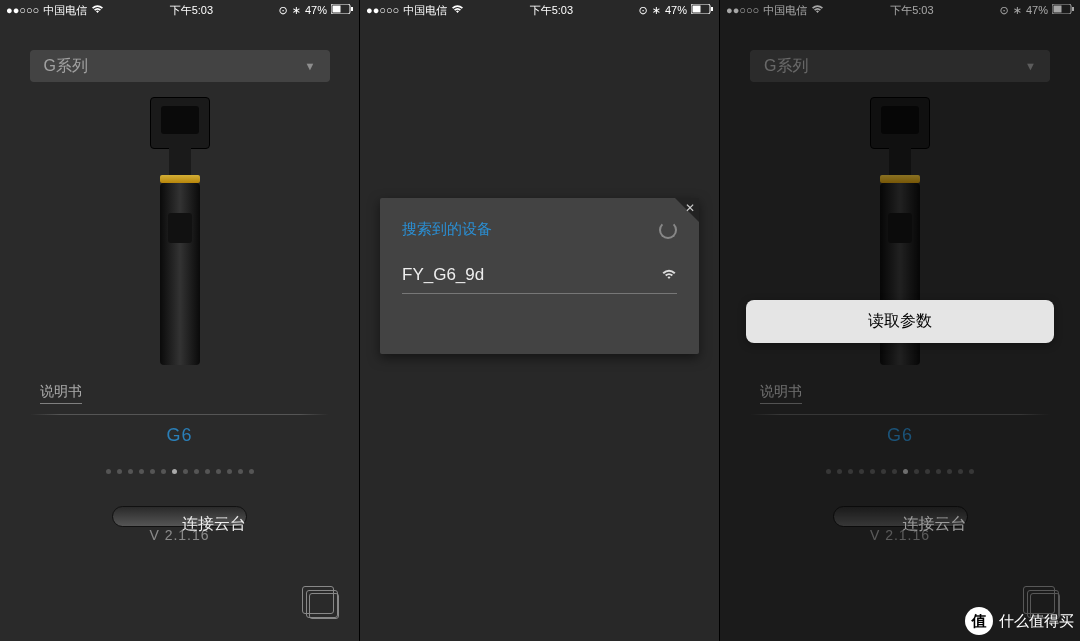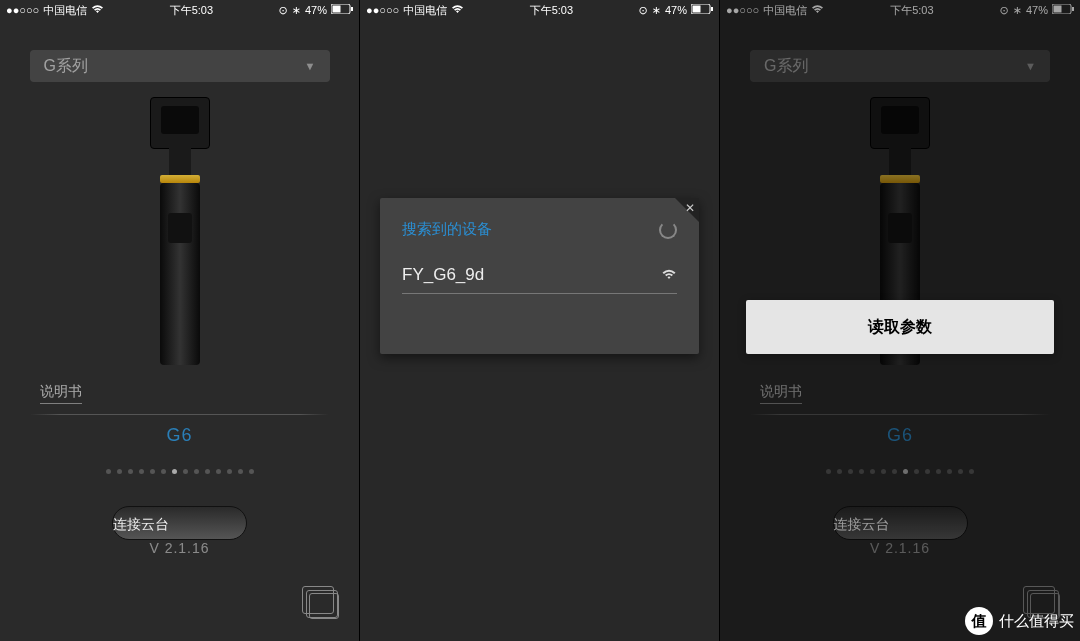--- a/index.html
+++ b/index.html
@@ -36,21 +36,21 @@
 
   
   .model { text-align:center; color:#2a7fb8; font-size:18px; margin-top:6px; letter-spacing:1px; }
 
   
   .pager { text-align:center; margin-top:14px; }
   .pager span { display:inline-block; width:5px; height:5px; background:#555; border-radius:50%; margin:0 3px; }
   .pager span.on { background:#aaa; }
 
   
-  .connect { display:block; margin:28px auto 0; width:135px; height:34px; border-radius:17px; background:linear-gradient(180deg,#2a2a2a,#555); border:1px solid #111; color:#eee; font-size:14px; text-align:left; line-height:34px; }
+  .connect { display:block; margin:28px auto 0; width:135px; height:21px; border-radius:17px; background:linear-gradient(180deg,#2a2a2a,#555); border:1px solid #111; color:#eee; font-size:16px; text-align:right; line-height:34px; }
 
   
   .version { text-align:center; color:rgba(255,255,255,0.45); font-size:14px; letter-spacing:1px; }
 
   
   .gallery-ic { position:absolute; right:20px; bottom:22px; width:30px; height:26px; border:1px solid #888; border-radius:3px; }
   .gallery-ic::before, .gallery-ic::after { content:""; position:absolute; border:1px solid #888; border-radius:3px; }
   .gallery-ic::before { left:-4px; top:-4px; width:30px; height:26px; }
   .gallery-ic::after { left:-8px; top:-8px; width:30px; height:26px; }
 
@@ -61,21 +61,21 @@
   .modal { position:absolute; left:20px; right:20px; top:198px; background:rgba(70,70,70,0.9); border-radius:2px; padding-bottom:60px; box-shadow:0 4px 12px rgba(0,0,0,0.5); }
   .modal .fold { position:absolute; right:0; top:0; width:0; height:0; border-style:solid; border-width:0 24px 24px 0; border-color:transparent #222 transparent transparent; }
   .modal .fold .x { position:absolute; right:-20px; top:3px; color:#ccc; font-size:12px; }
   .modal .title-row { display:flex; align-items:center; justify-content:space-between; padding:22px 22px 8px; }
   .modal .title { color:#2a8fd4; font-size:15px; }
   .spinner { width:18px; height:18px; border:2px solid #888; border-top-color:transparent; border-radius:50%; }
   .modal .list { padding:0 22px; }
   .dev-row { display:flex; align-items:center; justify-content:space-between; padding:18px 0 8px; border-bottom:1px solid #777; color:#eee; font-size:17px; }
 
   
-  .toast { position:absolute; left:26px; right:26px; top:300px; height:54px; background:#e5e5e5; border-radius:2px; color:#000; font-size:16px; font-weight:700; display:flex; align-items:center; justify-content:center; box-shadow:0 2px 8px rgba(0,0,0,0.3); }
+  .toast { position:absolute; left:26px; right:26px; top:300px; height:43px; background:#e5e5e5; border-radius:8px; color:#000; font-size:16px; font-weight:400; display:flex; align-items:center; justify-content:center; box-shadow:0 2px 8px rgba(0,0,0,0.3); }
 
   
   .wm { position:absolute; right:6px; bottom:6px; display:flex; align-items:center; gap:6px; color:#fff; font-size:15px; }
   .wm .badge { width:28px; height:28px; border-radius:50%; background:#fff; color:#000; display:flex; align-items:center; justify-content:center; font-size:15px; font-weight:bold; }
 </style>
 </head>
 <body>
 
 <div class="canvas">
 

